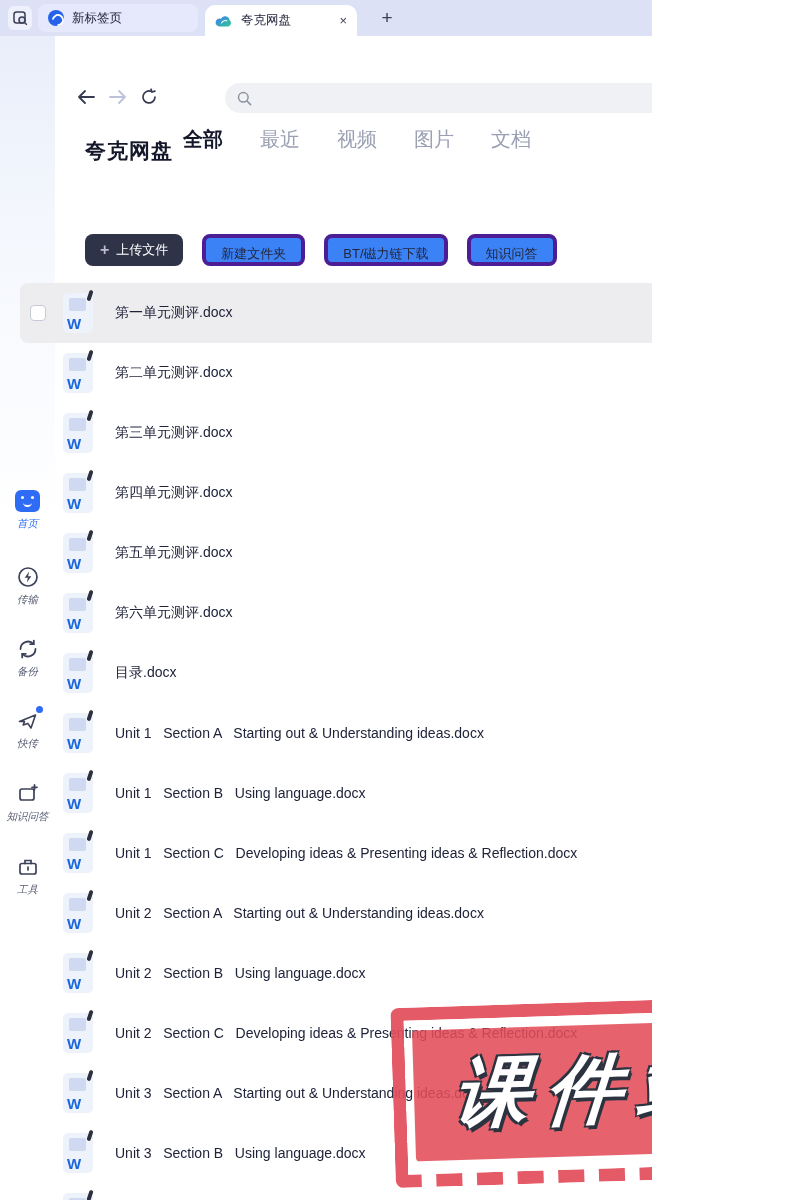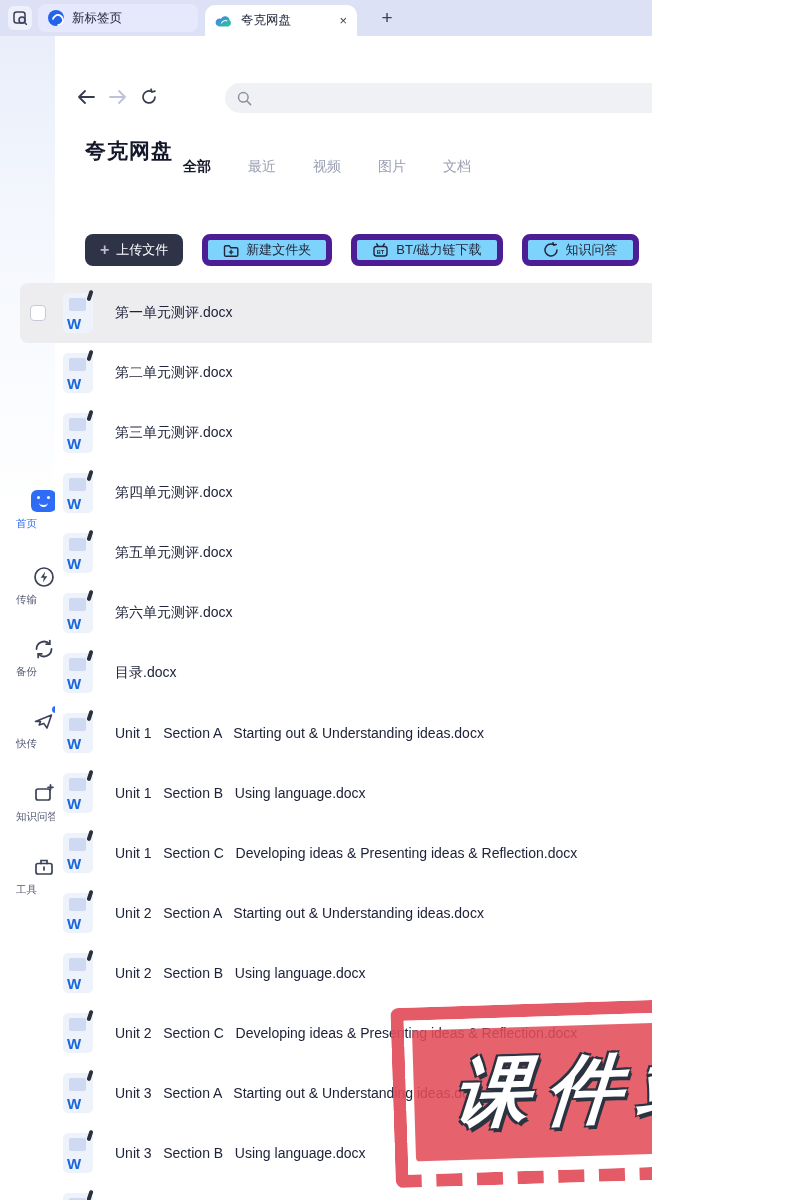--- a/index.html
+++ b/index.html
@@ -19,21 +19,21 @@
   .qb-logo::after { content:""; position:absolute; left:4px; top:4px; width:8px; height:8px;
     border:2px solid #fff; border-left-color:transparent; border-radius:50%; transform:rotate(-40deg); }
   .tab-title { white-space:nowrap; overflow:hidden; }
   .tab-close { margin-left:auto; font-size:13px; color:#3a3f55; line-height:1; cursor:default; }
   .newtab-plus { position:absolute; left:374px; top:5px; font-size:19px; color:#3a3f55; width:26px; height:26px;
     display:flex; align-items:center; justify-content:center; }
 
   
   #sidebar { position:absolute; left:0; top:36px; width:55px; height:1164px;
     background:linear-gradient(180deg,#e9eefa 0%,#f4f7fd 16%,#ffffff 42%); }
-  .side-item { position:absolute; left:16px; width:55px; text-align:left; }
+  .side-item { position:absolute; left:0; width:55px; text-align:center;font-style:italic; }
   .side-ic { height:25px; display:flex; align-items:center; justify-content:center; position:relative; }
   .side-label { margin-top:4px; font-size:10.5px; color:#565c73; }
   .side-item.active .side-label { color:#2f6cf6; }
   .home-ic { width:25px; height:22px; background:#2f6cf6; border-radius:6px; position:relative; }
   .home-ic::before { content:""; position:absolute; left:6px; top:6px; width:3px; height:3px; border-radius:50%;
     background:#fff; box-shadow:10px 0 0 #fff; }
   .home-ic::after { content:""; position:absolute; left:8px; top:9px; width:9px; height:6px;
     border:2px solid #fff; border-top:none; border-left:none; border-right:none; border-radius:0 0 8px 8px; }
   .badge-dot { position:absolute; top:-2px; right:12px; width:7px; height:7px; border-radius:50%; background:#2f6cf6; }
 
@@ -41,37 +41,37 @@
   #main { position:absolute; left:55px; top:36px; width:745px; height:1164px; background:#fff; }
 
   
   .nav-ic { position:absolute; top:50px; width:22px; height:22px; display:flex; align-items:center; justify-content:center; }
   #search-bar { position:absolute; left:170px; top:47px; width:577px; height:30px; background:#f0f1f4;
     border-radius:15px; display:flex; align-items:center; padding-left:12px; gap:8px; }
   #search-bar input { border:none; outline:none; background:transparent; font-size:13px; color:#33374a; width:480px; }
 
   
   #logo { position:absolute; left:30px; top:101px; font-size:21px; font-weight:900; color:#15182b; letter-spacing:1px; }
-  #filter-tabs { position:absolute; left:128px; top:122px; display:flex; gap:37px; font-size:14px; }
+  #filter-tabs { position:absolute; left:128px; top:90px; display:flex; gap:37px; font-size:20px; }
   #filter-tabs .ftab { color:#9aa0b2; cursor:default; }
   #filter-tabs .ftab.active { color:#15182b; font-weight:bold; }
 
   
   #breadcrumb { position:absolute; left:30px; top:156px; width:715px; white-space:nowrap; overflow:hidden;
     font-size:13.5px; color:#4d5370; }
   #breadcrumb .sep { color:#b9bdcb; margin:0 7px; }
   #breadcrumb .crumb.last { color:#454b66; }
 
   
   #actions { position:absolute; left:30px; top:198px; display:flex; gap:19px; }
   .btn { height:32px; display:flex; align-items:center; gap:7px; padding:0 15px; border-radius:8px;
     font-size:13px; white-space:nowrap; }
   .btn.primary { background:#2e3347; color:#fff; }
   .btn.primary .plus { color:#b9bdcc; font-size:16px; font-weight:bold; }
-  .btn.ghost { background:#7dd3fc; border:6px solid #4c1d95; color:#23263b; }
+  .btn.ghost { background:#3b82f6; border:4px solid #4c1d95; color:#23263b;flex-direction:column; }
 
   
   #list-header { position:absolute; left:30px; top:253px; height:22px; display:flex; align-items:center; }
   .cb { width:16px; height:16px; border:1.5px solid #c6cad6; border-radius:4px; background:#fff; flex:0 0 auto; }
   #list-header .hdr-label { margin-left:12px; font-size:13px; color:#22263c; }
   .sort-ic { margin-left:8px; display:inline-flex; flex-direction:column; gap:2px; }
   .sort-ic i { width:0; height:0; border-left:4px solid transparent; border-right:4px solid transparent; }
   .sort-ic .up { border-bottom:4px solid #8d93a4; }
   .sort-ic .dn { border-top:4px solid #c2c6d2; }
 

